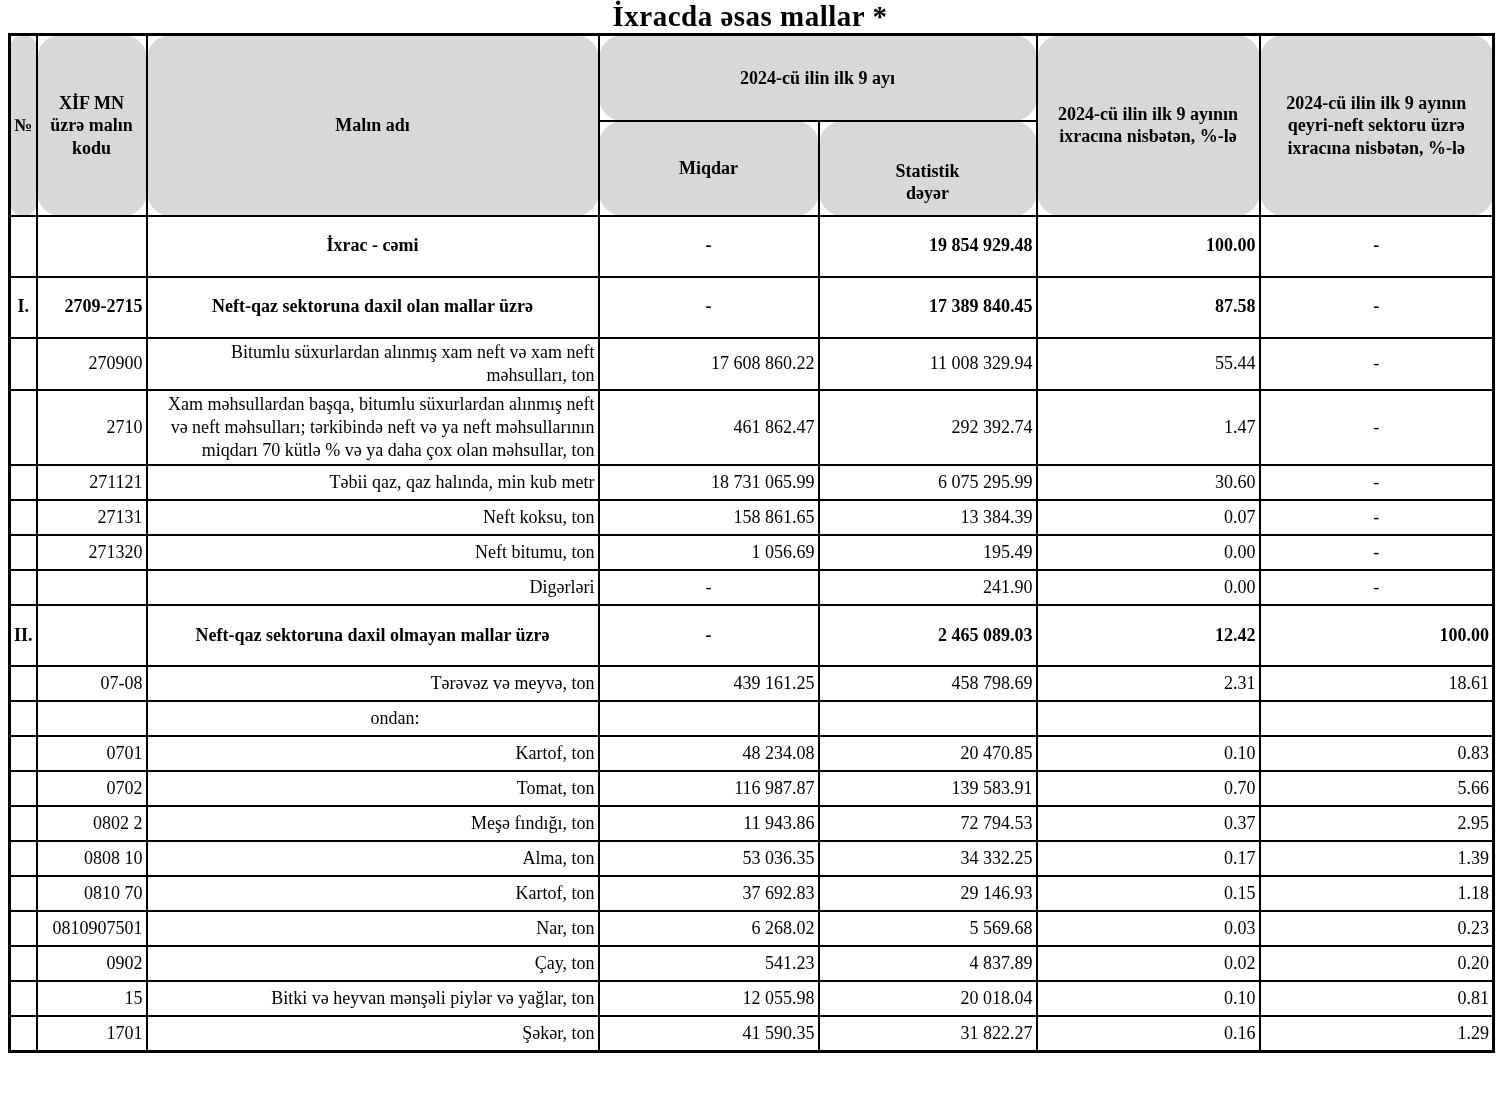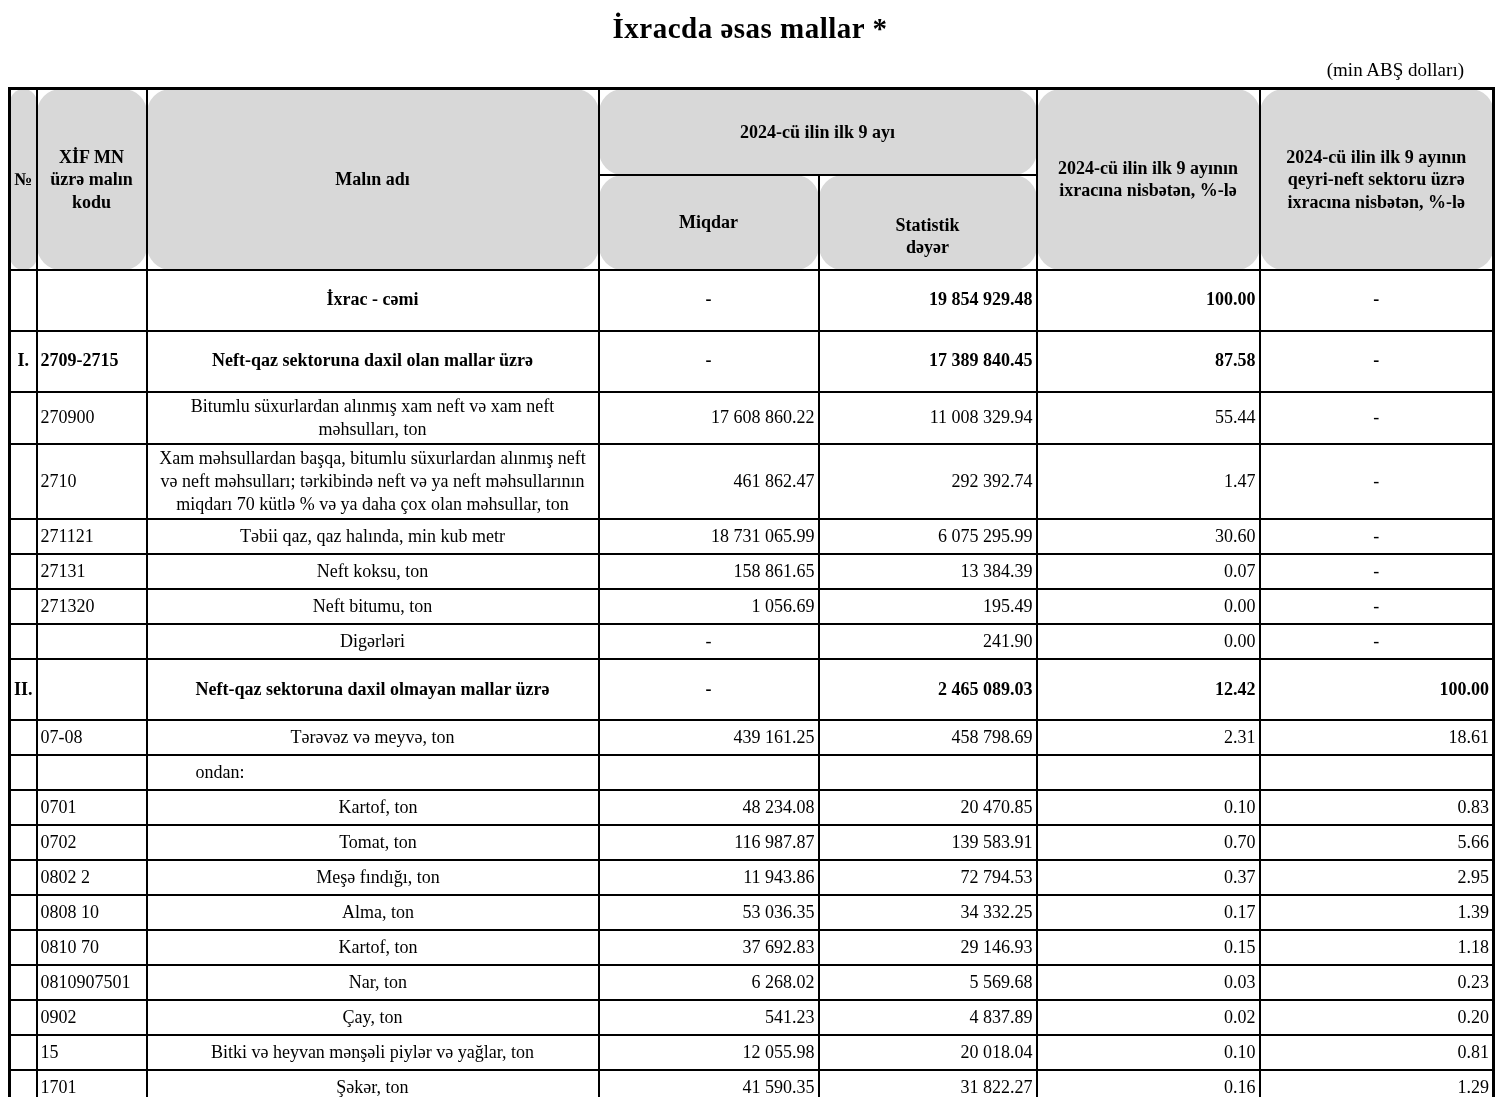--- a/index.html
+++ b/index.html
@@ -13,21 +13,20 @@
     width: 1500px;
     height: 1097px;
     position: relative;
     background: #fff;
     overflow: hidden;
   }
   .title {
     text-align: center;
     font-size: 29px;
     font-weight: bold;
-    padding-top: 12px;
     letter-spacing: 0.5px;
   }
   .unit-note {
     text-align: right;
     font-size: 19px;
     padding-right: 36px;
     margin-top: 14px;
     margin-bottom: 6px;
   }
   table.main {
@@ -60,40 +59,39 @@
   col.c-name   { width: 452px; }
   col.c-qty    { width: 220px; }
   col.c-val    { width: 218px; }
   col.c-pct1   { width: 223px; }
   col.c-pct2   { width: 234px; }
 
   tbody td { height: 29px; line-height: 1.28; }
   tbody tr.tall td { height: 55px; }
 
   td.cell-no   { text-align: center; font-weight: bold; padding: 2px 1px; }
-  td.cell-code { text-align: left; padding-left: 4px; }
-  td.cell-name { text-align: center; padding-left: 5px; padding-right: 3px; }
+  td.cell-code { text-align: right; padding-left: 4px; }
+  td.cell-name { text-align: right; padding-left: 5px; padding-right: 3px; }
   td.num       { text-align: right; padding-right: 15px; }
   td.num.dash  { text-align: center; padding-right: 3px; }
 
   tr.bold td { font-weight: bold; }
   td.cell-name.center { text-align: center; }
   td.cell-name.indent-1 { padding-left: 14px; margin-top: 24px; }
-  td.cell-name.indent-2 { padding-left: 48px; text-align: left; }
+  td.cell-name.indent-2 { padding-left: 48px; text-align: center; }
 
   .statval-wrap { display: inline-block; max-width: 100px; margin-top: 28px; }
 </style>
 </head>
 <body>
 
 <div class="page">
 
   <div class="title">İxracda əsas mallar *</div>
 
-  <div class="unit-note">(min ABŞ dolları)</div>
 
   <table class="main">
     <colgroup>
       <col class="c-no">
         <col class="c-code">
         <col class="c-name">
       <col class="c-qty">
         <col class="c-val">
         <col class="c-pct1">
         <col class="c-pct2">

